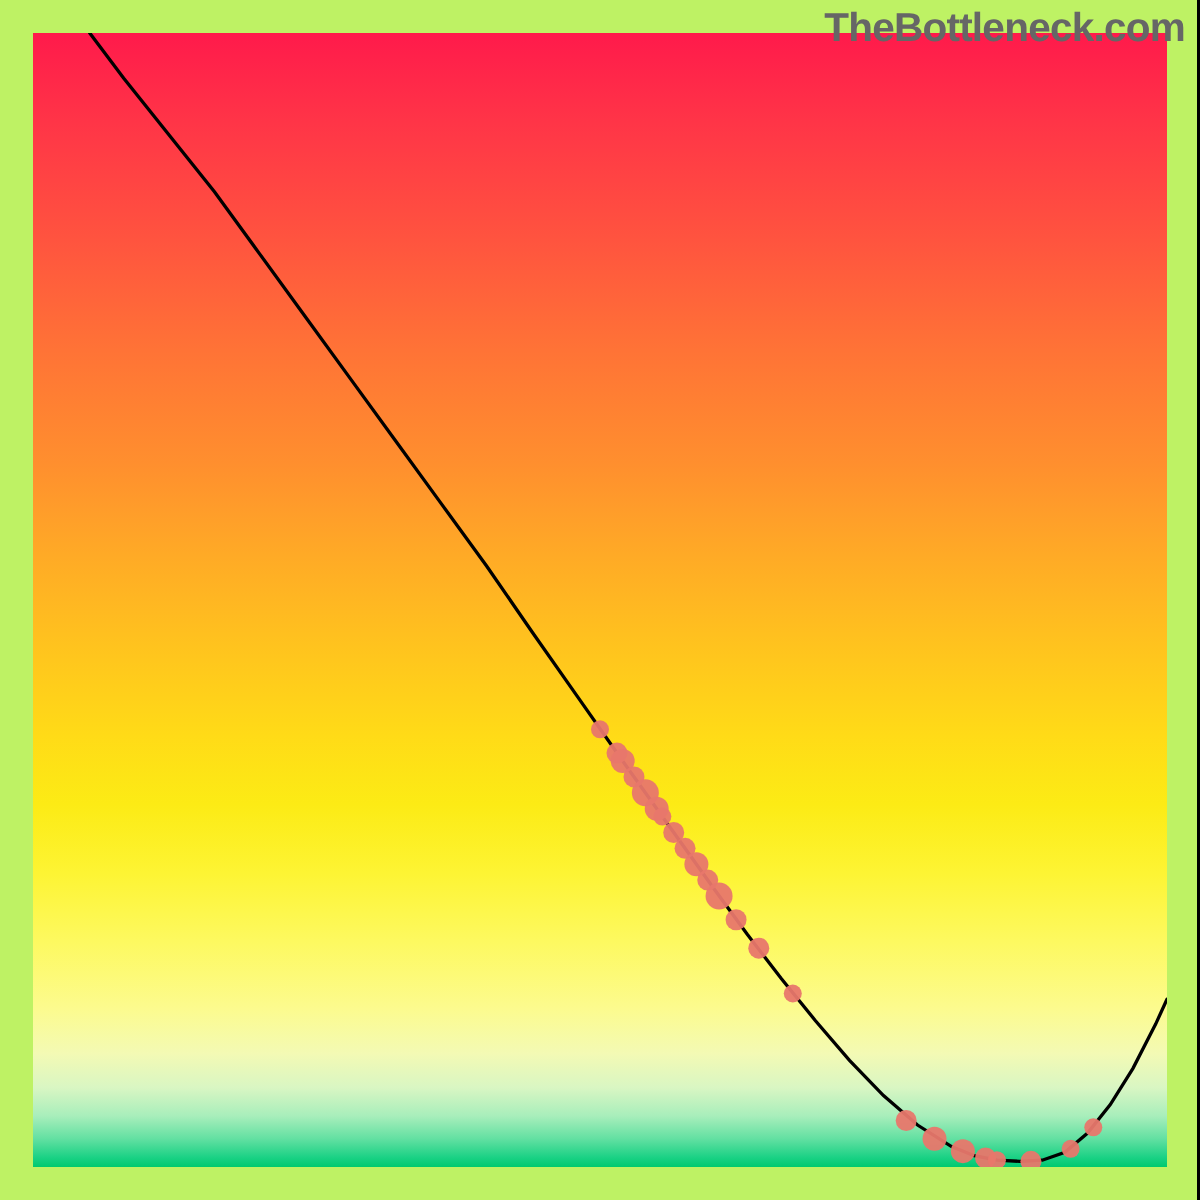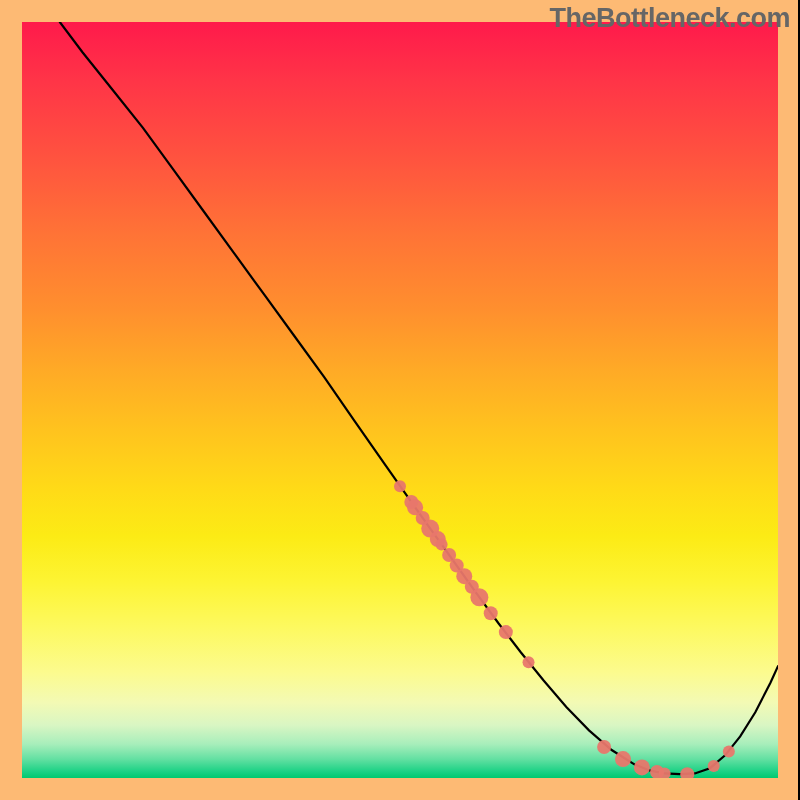--- a/index.html
+++ b/index.html
@@ -6,21 +6,21 @@
     margin: 0;
     padding: 0;
     width: 800px;
     height: 800px;
     background: #000;
     overflow: hidden;
   }
   .outer {
     width: 798px;
     height: 800px;
-    background: #fdba74;
+    background: #bef264;
     position: relative;
   }
   .watermark {
     position: absolute;
     top: 3px;
     right: 8px;
     color: #666;
     font-family: Arial, Helvetica, sans-serif;
     font-size: 27px;
     font-weight: bold;

